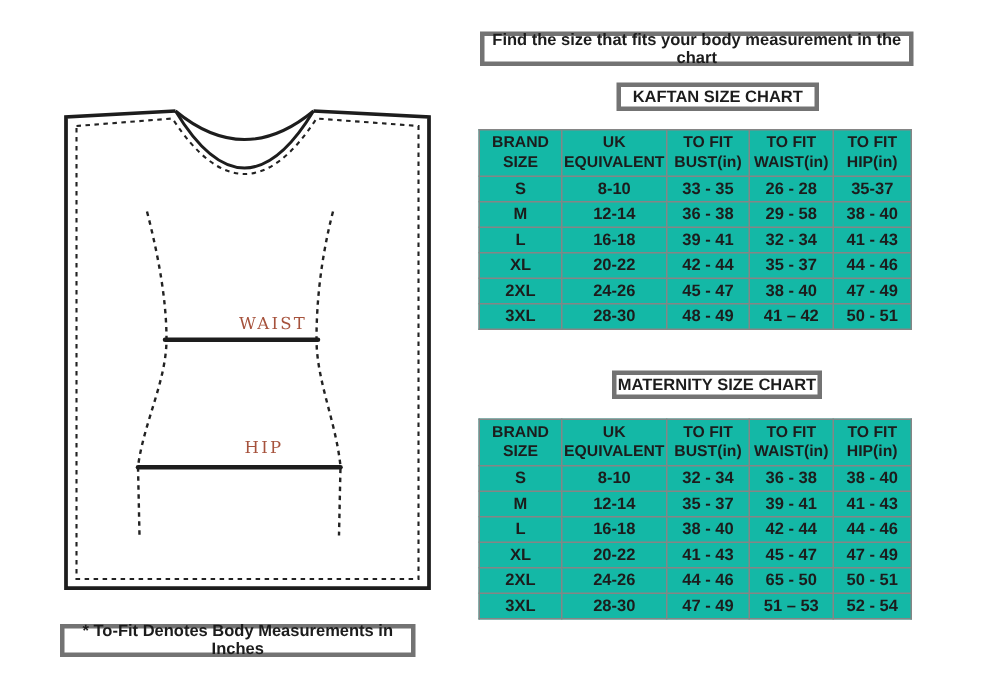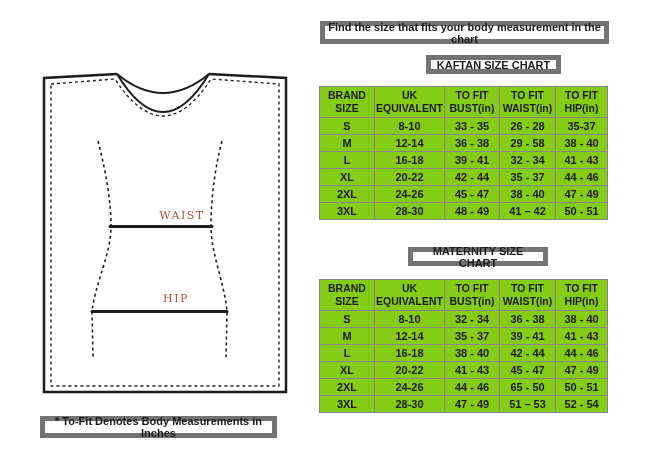--- a/index.html
+++ b/index.html
@@ -1,36 +1,36 @@
 <!DOCTYPE html>
 <html><head>
 <meta charset="utf-8">
 <style>
   html,body { margin:0; padding:0; background:#fff; }
   .canvas {
     position:relative; width:658px; height:466px; background:#ffffff;
     font-family:"Liberation Sans", sans-serif; color:#1c1c1c; overflow:hidden;
   }
   .box {
-    position:absolute; border:5px solid #737373; background:#fff;
+    position:absolute; border:3px solid #737373; background:#fff;
     display:flex; align-items:center; justify-content:center;
     font-weight:bold; text-align:center; box-sizing:border-box;
   }
   .title-box   { left:96px;  top:30px;  width:149px; height:27px; font-size:14px; letter-spacing:0.4px; }
   .instruction-box { left:320px; top:21px; width:289px; height:23px; font-size:11px; }
   .table-title { height:19px; font-size:11px; }
-  .kaftan-title    { left:426px; top:55px;  width:135px; }
+  .kaftan-title    { left:411px; top:55px;  width:135px; }
   .maternity-title { left:408px; top:247px; width:140px; }
   .footnote-box { left:40px; top:416px; width:237px; height:22px; font-size:11px;text-align:center; }
 
   .diagram-svg { position:absolute; left:40px; top:68px; }
 
   .size-table {
     position:absolute; left:319px; width:288px;
-    border-collapse:collapse; table-layout:fixed; background:#84cc16;
+    border-collapse:collapse; table-layout:fixed; background:#14b8a6;
   }
   .kaftan-table    { top:86px; }
   .maternity-table { top:279px; }
   .size-table th, .size-table td {
     border:1px solid #858585; text-align:center; vertical-align:middle;
     font-weight:bold; padding:0; color:#1c1c1c;
   }
   .size-table th { height:30px; font-size:10.5px; line-height:1.25; }
   .size-table td { height:16px; font-size:11px; }
 </style>

